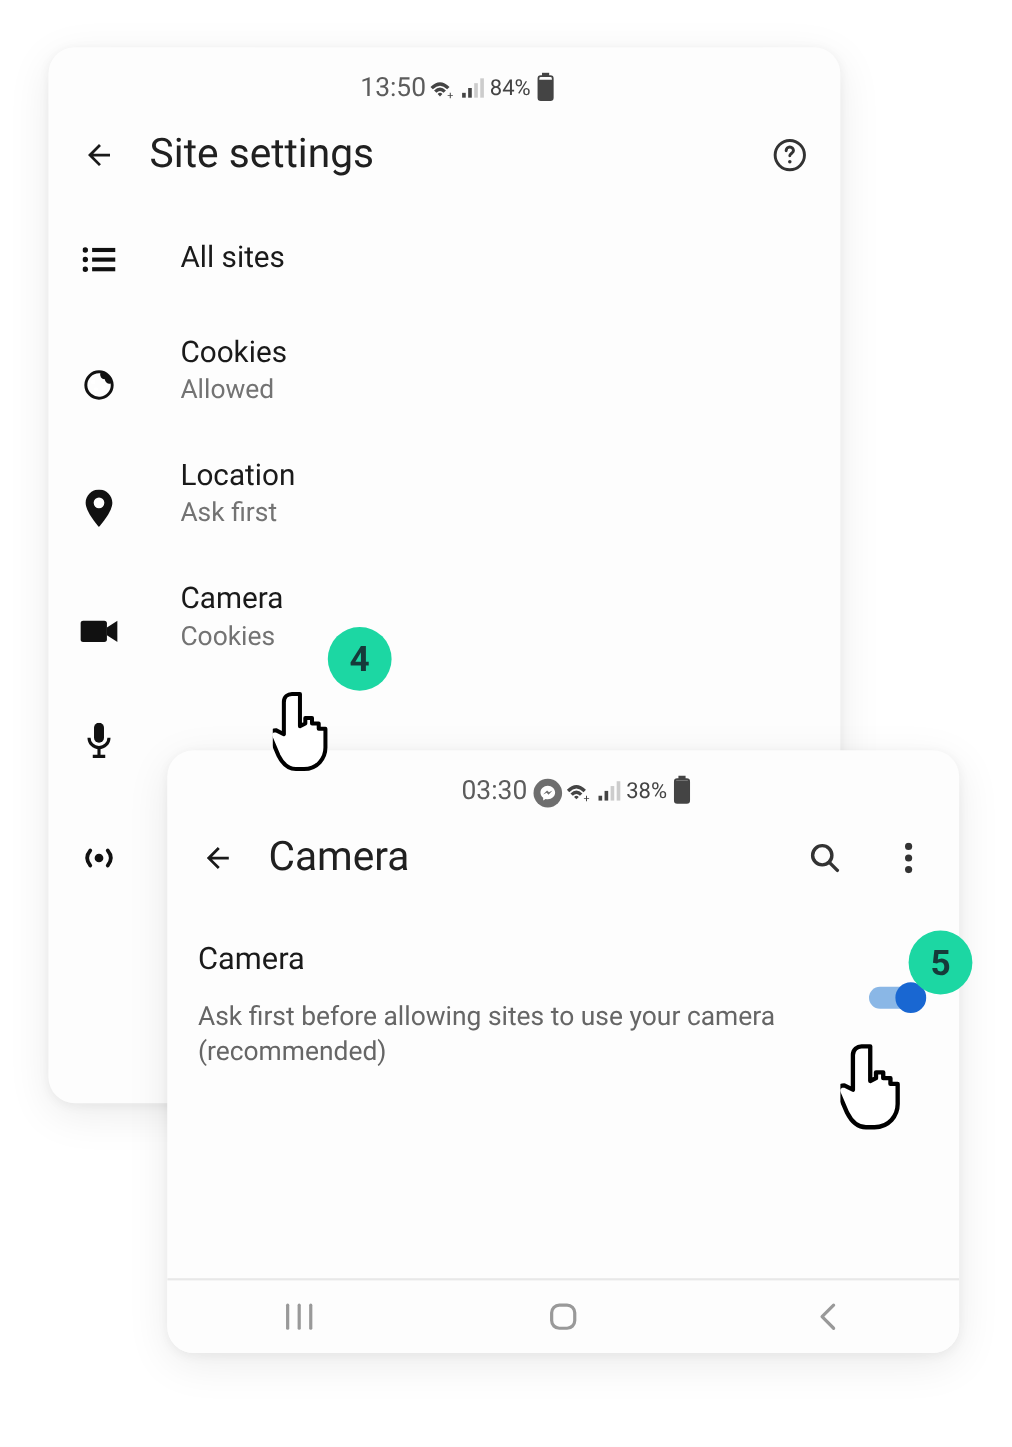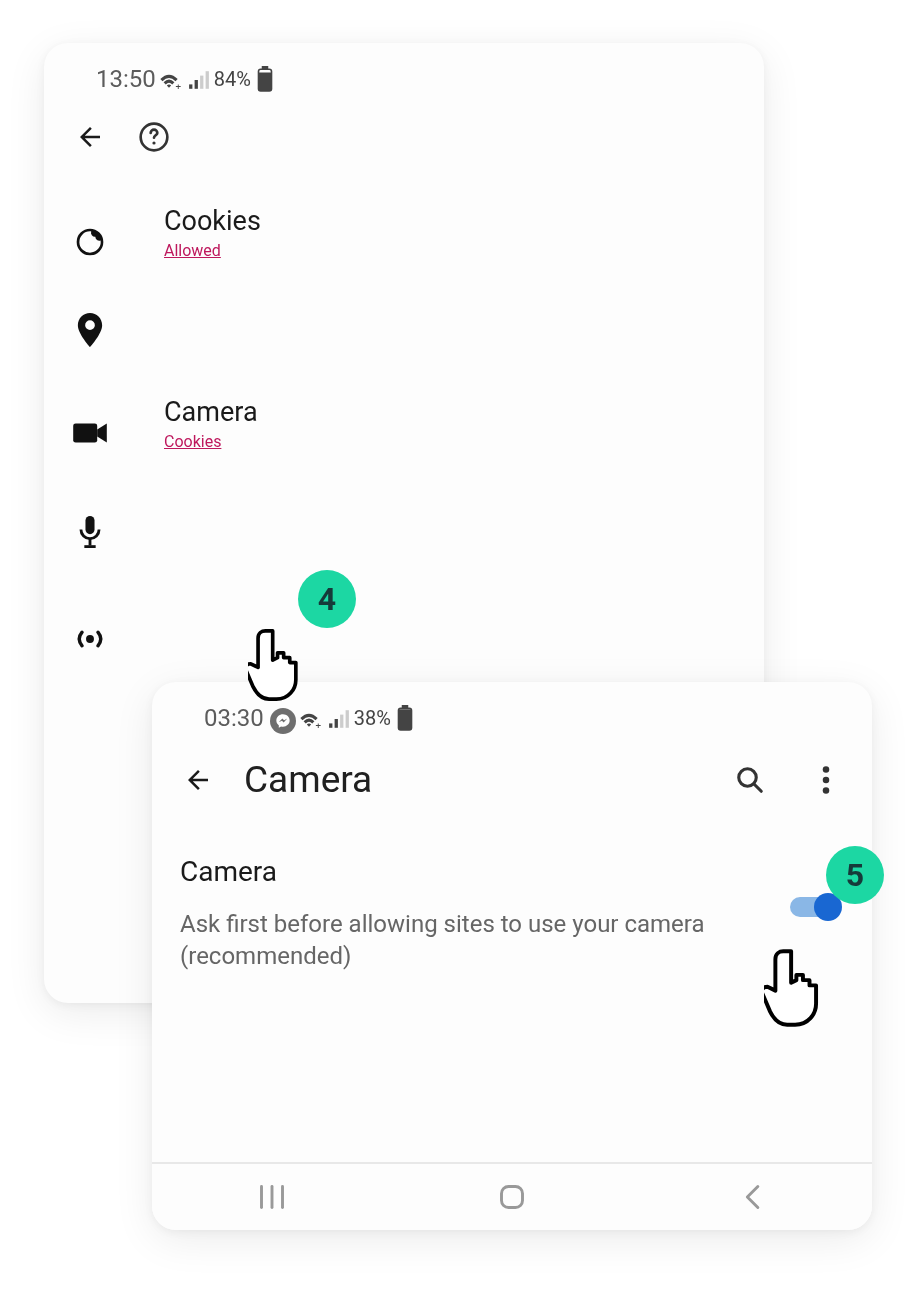--- a/index.html
+++ b/index.html
@@ -25,21 +25,21 @@
       height: 960px;
     }
     .phone-screen.secondary {
       left: 152px;
       top: 682px;
       width: 720px;
       height: 548px;
     }
     .status-bar {
       display: flex;
-      justify-content: flex-start;
+      justify-content: center;
       align-items: center;
       padding: 22px 28px 8px 52px;
       height: 58px;
     }
     .status-time {
       font-size: 24px;
       color: #5c5c5c;
       font-weight: 400;
     }
     .status-right {
@@ -107,24 +107,23 @@
       display: flex;
       flex-direction: column;
       gap: 4px;
     }
     .item-title {
       font-size: 27px;
       color: #1a1a1a;
       font-weight: 400;
     }
     .item-subtitle {
-      font-size: 16px;
-      color: #be185d;
+      font-size: 24px;
+      color: #737373;
       font-weight: 400;
-      text-decoration: underline;
     }
     .toggle-row {
       display: flex;
       align-items: flex-start;
       padding: 28px 28px 24px 28px;
       gap: 20px;
     }
     .toggle-text {
       flex: 1;
     }
@@ -251,30 +250,46 @@
         </svg>
     </div>
   </div>
 
   <div class="app-bar">
     <div class="back-btn">
       <svg width="30" height="30" viewBox="0 0 24 24">
           <path d="M20 11H7.83l5.59-5.59L12 4l-8 8 8 8 1.41-1.41L7.83 13H20z" fill="#1a1a1a"></path>
         </svg>
     </div>
+    <div class="title">Site settings</div>
     <div class="help-icon">
       <svg width="32" height="32" viewBox="0 0 24 24">
           <circle cx="12" cy="12" r="10" fill="none" stroke="#333" stroke-width="2"></circle>
           <path d="M9.5 9a2.5 2.5 0 115 0c0 1.5-2.5 2-2.5 3.5" fill="none" stroke="#333" stroke-width="2" stroke-linecap="round"></path>
           <circle cx="12" cy="16.5" r="1.2" fill="#333"></circle>
         </svg>
     </div>
   </div>
 
   <div class="settings-list">
+    <div class="settings-item">
+      <div class="item-icon">
+        <svg width="30" height="24" viewBox="0 0 24 18">
+            <circle cx="2" cy="2" r="2" fill="#111"></circle>
+            <rect x="7" y="0.5" width="17" height="3" fill="#111"></rect>
+            <circle cx="2" cy="9" r="2" fill="#111"></circle>
+            <rect x="7" y="7.5" width="17" height="3" fill="#111"></rect>
+            <circle cx="2" cy="16" r="2" fill="#111"></circle>
+            <rect x="7" y="14.5" width="17" height="3" fill="#111"></rect>
+          </svg>
+      </div>
+      <div class="item-text">
+        <div class="item-title">All sites</div>
+      </div>
+    </div>
 
     <div class="settings-item tall">
       <div class="item-icon">
         <svg width="32" height="32" viewBox="0 0 24 24">
             <path d="M12 2a10 10 0 100 20 10 10 0 000-20zm0 2c.3 0 .6 0 .9.05A3 3 0 0016 8a3 3 0 003.95 2.9A8 8 0 1112 4z" fill="#111"></path>
             <circle cx="8" cy="10" r="1.5" fill="#fff"></circle>
             <circle cx="10" cy="15" r="1.5" fill="#fff"></circle>
             <circle cx="15" cy="14" r="1.5" fill="#fff"></circle>
           </svg>
       </div>
@@ -282,20 +297,24 @@
         <div class="item-title">Cookies</div>
         <div class="item-subtitle">Allowed</div>
       </div>
     </div>
 
     <div class="settings-item tall">
       <div class="item-icon">
         <svg width="26" height="34" viewBox="0 0 20 28">
             <path d="M10 0C4.5 0 0 4.5 0 10c0 7 10 18 10 18s10-11 10-18c0-5.5-4.5-10-10-10zm0 14a4 4 0 110-8 4 4 0 010 8z" fill="#111"></path>
           </svg>
+      </div>
+      <div class="item-text">
+        <div class="item-title">Location</div>
+        <div class="item-subtitle">Ask first</div>
       </div>
     </div>
 
     <div class="settings-item tall">
       <div class="item-icon">
         <svg width="34" height="24" viewBox="0 0 28 20">
             <rect x="0" y="2" width="20" height="16" rx="2" fill="#111"></rect>
             <path d="M20 7 L28 2 V18 L20 13 Z" fill="#111"></path>
           </svg>
       </div>

